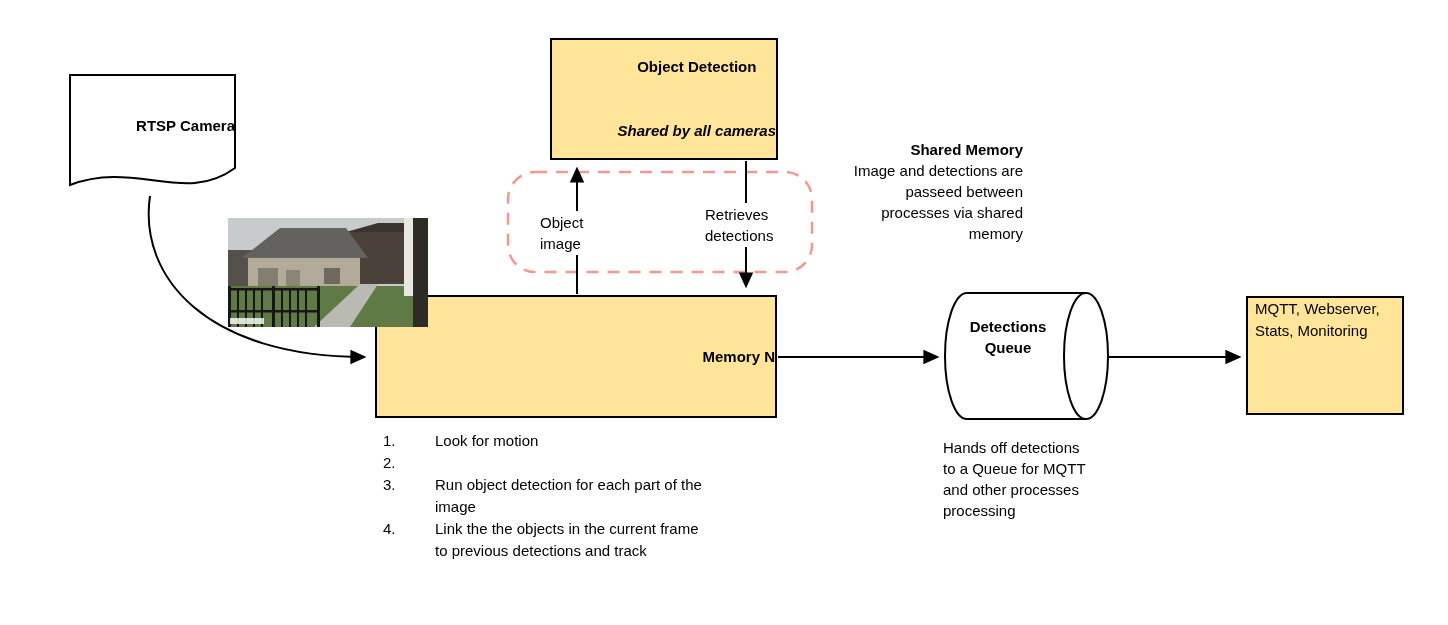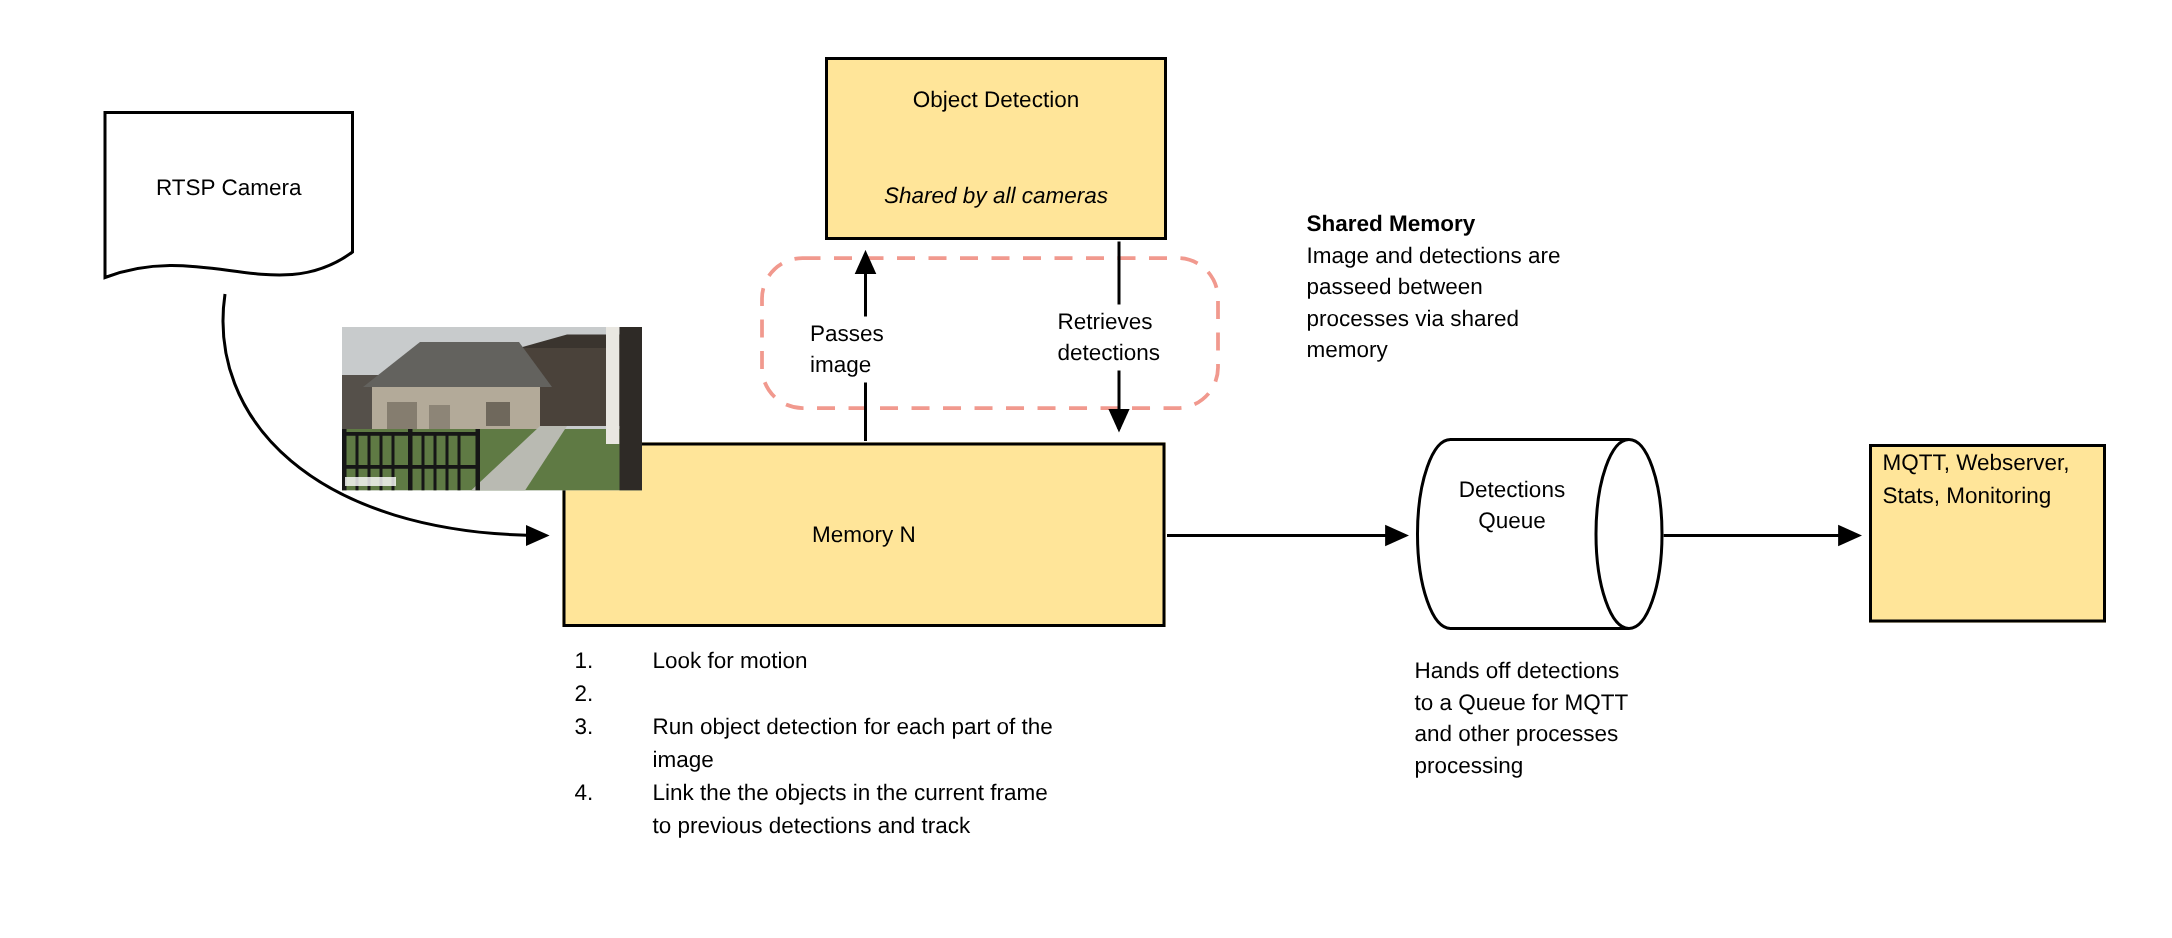--- a/index.html
+++ b/index.html
@@ -10,21 +10,21 @@
     color: var(--text, #000);
     font-size: 15px;
   }
   .canvas { position: relative; width: 1448px; height: 625px; background: #fff; }
   .abs { position: absolute; }
 
   .node-box {
     background: var(--box-fill, #ffe599);
     border: 2px solid var(--box-border, #000);
   }
-  .center { display: flex; align-items: center; justify-content: center; text-align: center; }
+  .center { display: flex; align-items: center; justify-content: flex-end; text-align: center; font-weight: bold; }
 
   .connector-layer { left: 0; top: 0; }
   .shape { fill: #fff; stroke: var(--box-border, #000); stroke-width: 2; }
   .shape-fill { fill: #fff; stroke: none; }
   .shape-line { fill: none; stroke: var(--box-border, #000); stroke-width: 2; }
   .connector { fill: none; stroke: var(--arrow, #000); stroke-width: 2; }
   .arrowhead-fill { fill: var(--arrow, #000); }
   .dashed-region-stroke {
     fill: none;
     stroke: var(--dashed-border, #f1998e);
@@ -120,25 +120,25 @@
         <rect x="33" y="70" width="2" height="39"></rect>
         <rect x="53" y="70" width="2" height="39"></rect>
         <rect x="61" y="70" width="2" height="39"></rect>
         <rect x="69" y="70" width="2" height="39"></rect>
         <rect x="77" y="70" width="2" height="39"></rect>
       </g>
       <rect x="2" y="100" width="34" height="6" fill="#ffffff" opacity="0.8"></rect>
     </svg>
   </div>
 
-  <div class="abs edge-label" style="left:538px; top:211px; width:64px;">Passes image</div>
+  <div class="abs edge-label" style="left:538px; top:211px; width:64px;">Object image</div>
 
   <div class="abs edge-label" style="left:703px; top:203px; width:90px;">Retrieves detections</div>
 
-  <div class="abs note" style="left:871px; top:139px; width:178px;">
+  <div class="abs note" style="left:845px; top:139px; width:178px;text-align:right;">
     <div class="bold">Shared Memory</div>
     <div>Image and detections are passeed between processes via shared memory</div>
   </div>
 
 
   <div class="abs steps" style="left:383px; top:430px; width:372px;">
     <div class="step">
       <span class="num">1.</span>
       <span class="txt">Look for motion</span>
     </div>

